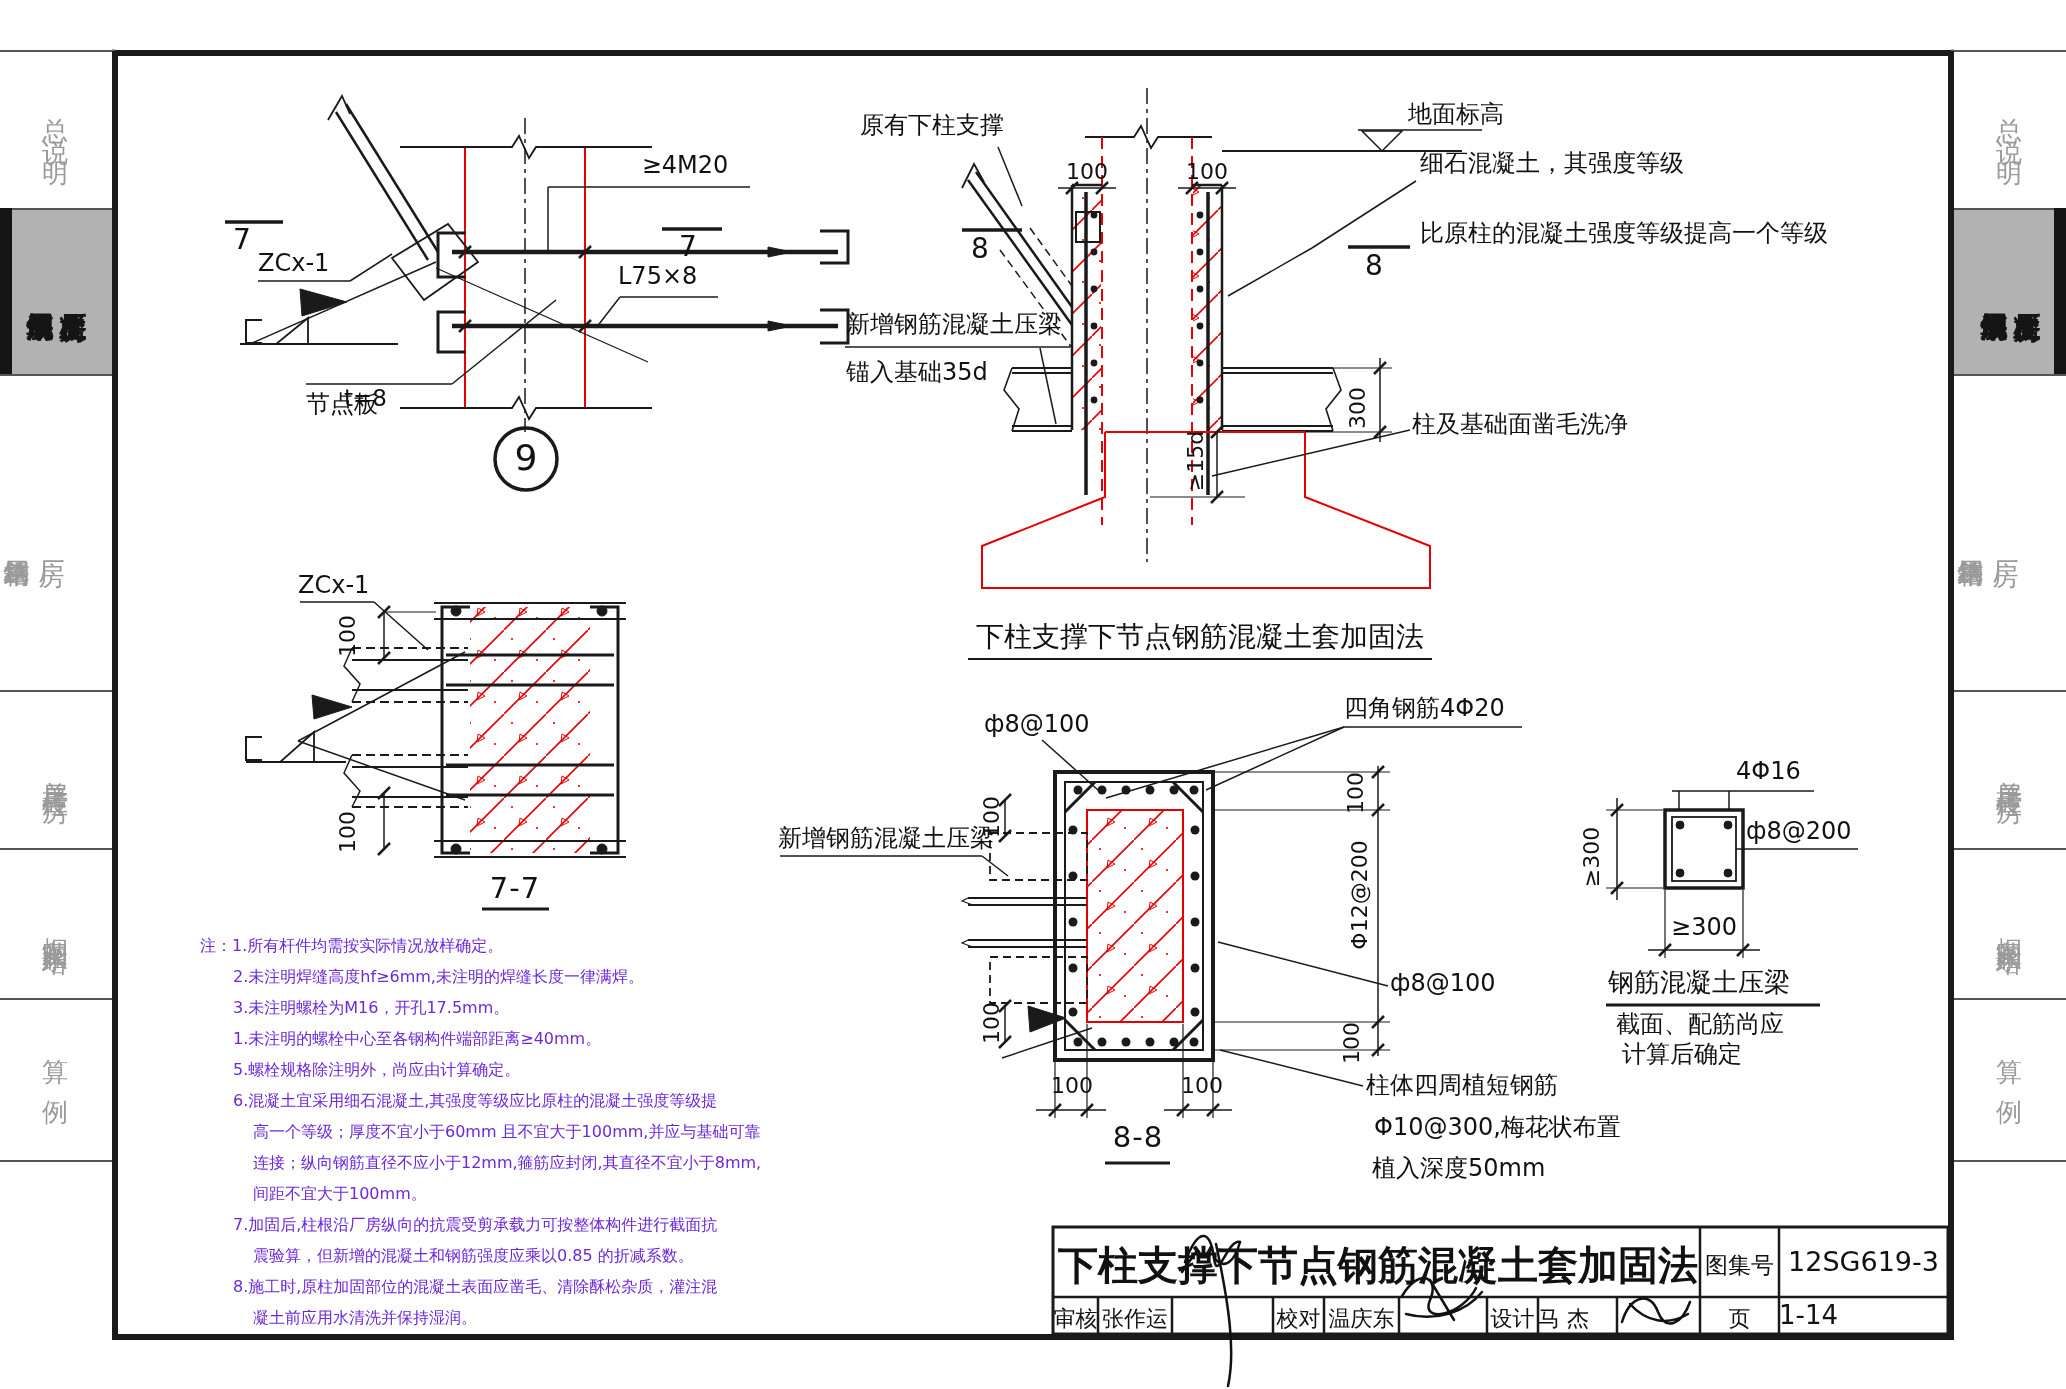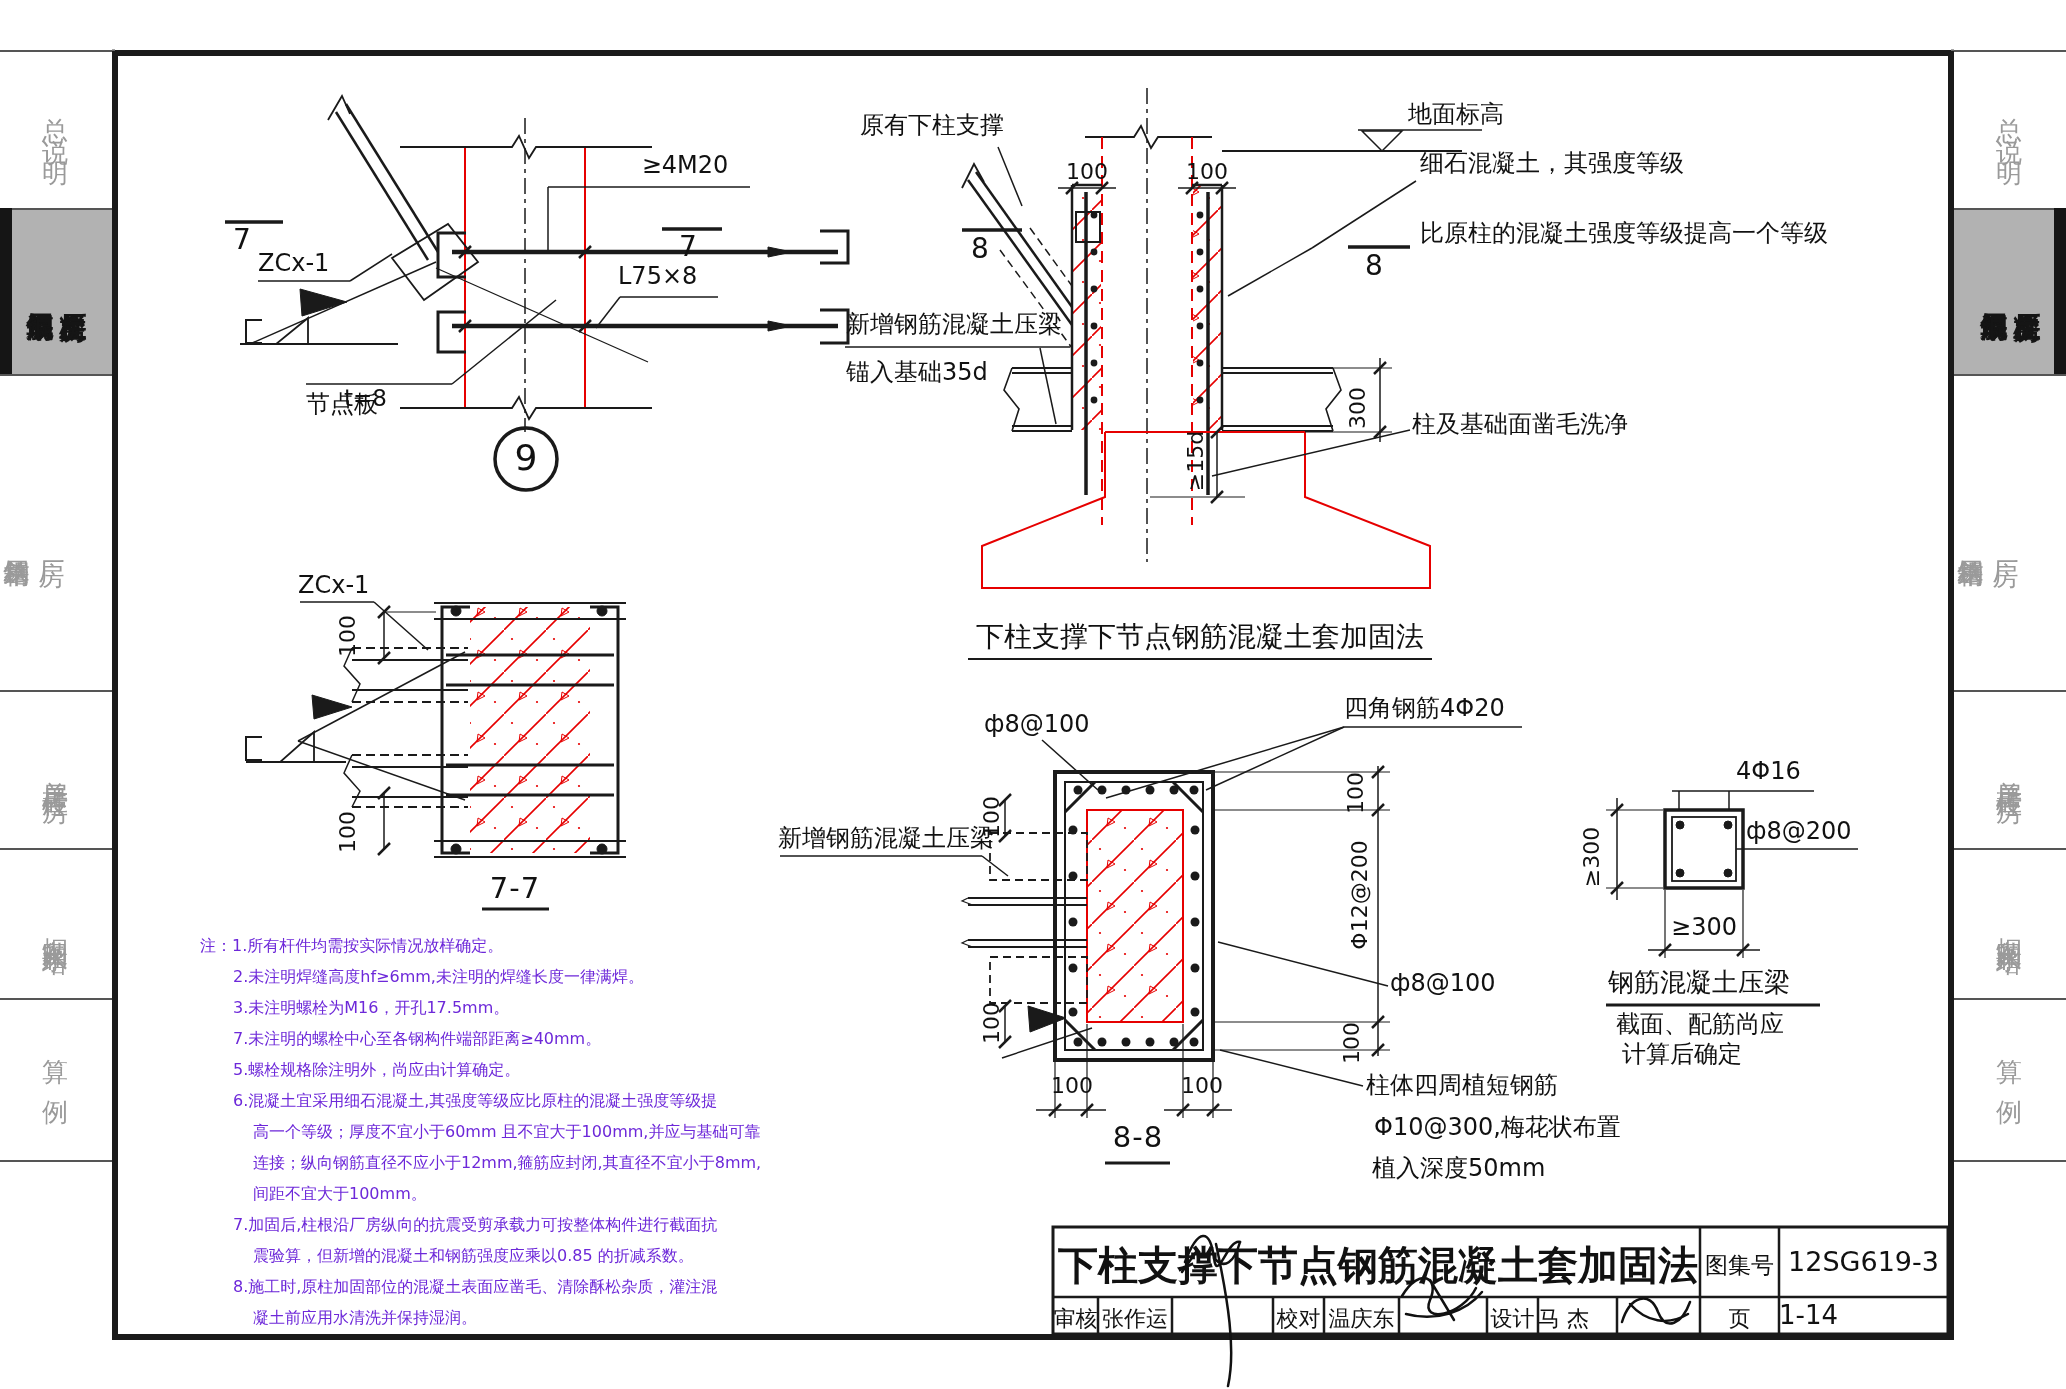--- a/index.html
+++ b/index.html
@@ -388,21 +388,21 @@
 <div class="lbl c" style="left:1662px;top:914px;width:84px;">≥300</div>
 <div class="lbl vert" style="left:1580px;top:902px;width:90px;font-size:22px;">≥300</div>
 <div class="lbl" style="left:1608px;top:968px;font-size:26px;">钢筋混凝土压梁</div>
 <div class="lbl" style="left:1616px;top:1011px;">截面、配筋尚应</div>
 <div class="lbl" style="left:1622px;top:1041px;">计算后确定</div>
 
 <div>
   <div class="note" style="left:200px;top:936px;">注：1.所有杆件均需按实际情况放样确定。</div>
   <div class="note" style="left:233px;top:967px;">2.未注明焊缝高度hf≥6mm,未注明的焊缝长度一律满焊。</div>
   <div class="note" style="left:233px;top:998px;">3.未注明螺栓为M16，开孔17.5mm。</div>
-  <div class="note" style="left:233px;top:1029px;">7.未注明的螺栓中心至各钢构件端部距离≥40mm。</div>
+  <div class="note" style="left:233px;top:1029px;">1.未注明的螺栓中心至各钢构件端部距离≥40mm。</div>
   <div class="note" style="left:233px;top:1060px;">5.螺栓规格除注明外，尚应由计算确定。</div>
   <div class="note" style="left:233px;top:1091px;">6.混凝土宜采用细石混凝土,其强度等级应比原柱的混凝土强度等级提</div>
   <div class="note" style="left:253px;top:1122px;">高一个等级；厚度不宜小于60mm 且不宜大于100mm,并应与基础可靠</div>
   <div class="note" style="left:253px;top:1153px;">连接；纵向钢筋直径不应小于12mm,箍筋应封闭,其直径不宜小于8mm,</div>
   <div class="note" style="left:253px;top:1184px;">间距不宜大于100mm。</div>
   <div class="note" style="left:233px;top:1215px;">7.加固后,柱根沿厂房纵向的抗震受剪承载力可按整体构件进行截面抗</div>
   <div class="note" style="left:253px;top:1246px;">震验算，但新增的混凝土和钢筋强度应乘以0.85 的折减系数。</div>
   <div class="note" style="left:233px;top:1277px;">8.施工时,原柱加固部位的混凝土表面应凿毛、清除酥松杂质，灌注混</div>
   <div class="note" style="left:253px;top:1308px;">凝土前应用水清洗并保持湿润。</div>
 </div>

